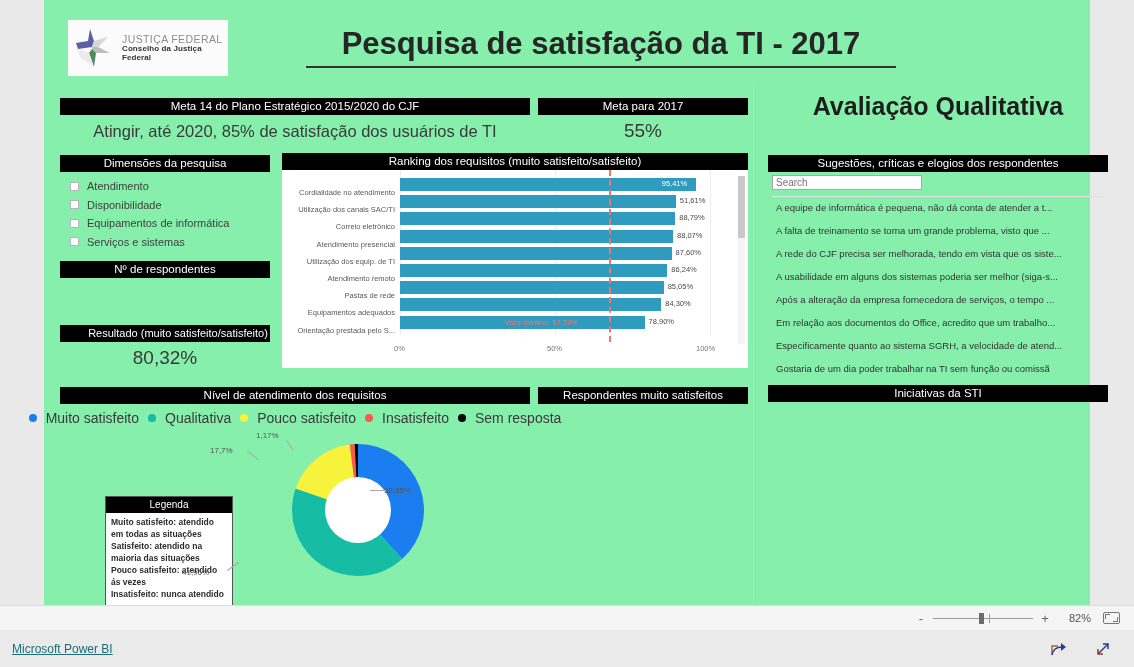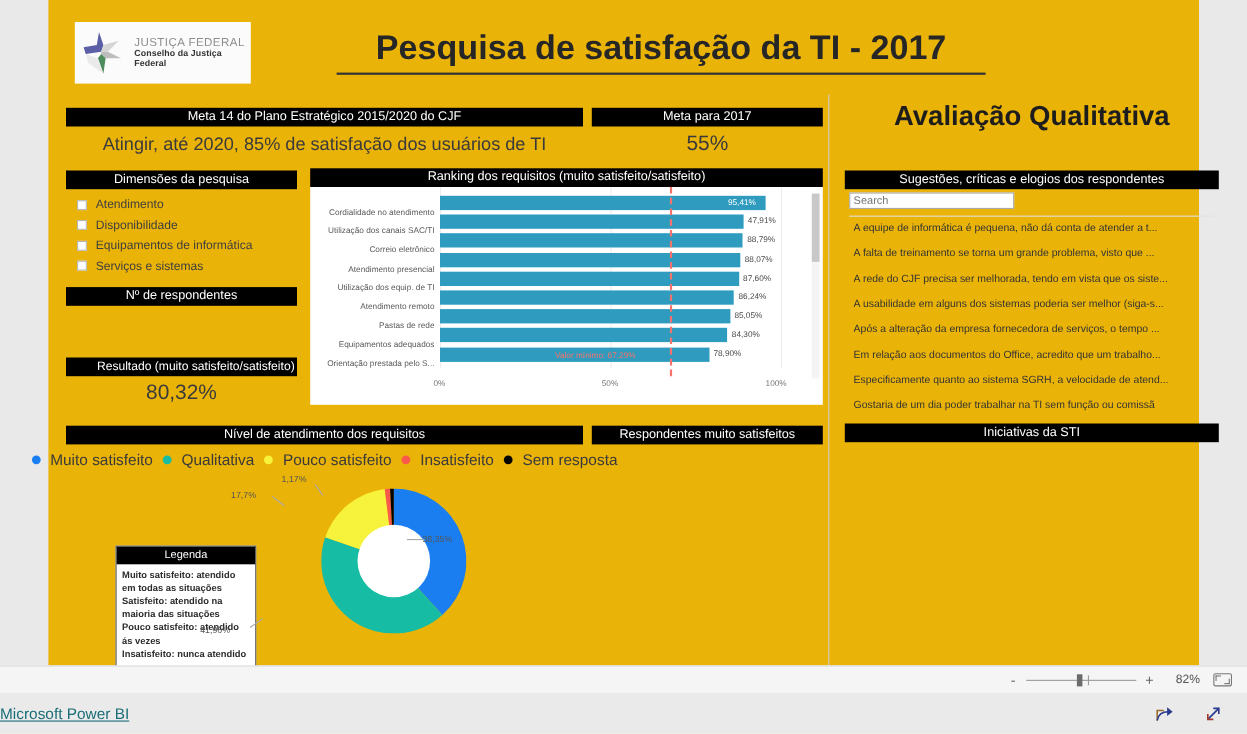--- a/index.html
+++ b/index.html
@@ -9,21 +9,21 @@
     width: 1134px; height: 667px;
     overflow: hidden;
     background: #ffffff;
     font-family: "Liberation Sans", sans-serif;
   }
   #app { position: relative; width: 1134px; height: 667px; background:#e9e9e9; }
 
   
   .canvas {
     position: absolute; left: 44px; top: 0; width: 1046px; height: 605px;
-    background: #eab308;
+    background: #86efac;
   }
   .side-gutter-l { position:absolute; left:0; top:0; width:44px; height:605px; background:#e9e9e9; }
   .side-gutter-r { position:absolute; left:1090px; top:0; width:44px; height:605px; background:#e9e9e9; }
 
   
   .logo-box {
     position:absolute; left:24px; top:20px; width:160px; height:56px;
     background:#fbfbfb;
     display:flex; align-items:center; gap:4px;
   }
@@ -178,21 +178,21 @@
     content:""; position:absolute; width:4px; height:4px; border:1px solid #777;
   }
   .fit-icon::before { left:1px; top:1px; border-right:none; border-bottom:none; }
   .fit-icon::after { right:1px; bottom:1px; border-left:none; border-top:none; }
 
   .footer {
     position:absolute; left:0; top:630px; width:1134px; height:37px;
     background:#eaeaea; display:flex; align-items:center;
   }
   .pbi-link {
-    font-size:14px; color:#1a6e78;
+    margin-left:12px; font-size:12px; color:#1a6e78;
     text-decoration:underline; white-space:nowrap;
   }
   .footer-actions { margin-left:auto; display:flex; align-items:center; gap:26px; margin-right:22px; }
   .f-ico { width:18px; height:18px; }
 </style>
 </head>
 <body>
 
 <div id="app">
 
@@ -274,21 +274,21 @@
               <span class="bar-lbl">Cordialidade no atendimento</span>
               <span class="bar-track">
                 <span class="bar-fill" style="width: 295.771px; background: rgb(47, 156, 191);"></span>
                 <span class="bar-val inside" style="left: 261.771px;">95,41%</span>
               </span>
             </div>
             <div class="bar-row">
               <span class="bar-lbl">Utilização dos canais SAC/TI</span>
               <span class="bar-track">
                 <span class="bar-fill" style="width: 275.869px; background: rgb(47, 156, 191);"></span>
-                <span class="bar-val" style="left: 279.869px;">47,91%</span>
+                <span class="bar-val" style="left: 279.869px;">51,61%</span>
               </span>
             </div>
             <div class="bar-row">
               <span class="bar-lbl">Correio eletrônico</span>
               <span class="bar-track">
                 <span class="bar-fill" style="width: 275.249px; background: rgb(47, 156, 191);"></span>
                 <span class="bar-val" style="left: 279.249px;">88,79%</span>
               </span>
             </div>
             <div class="bar-row">

